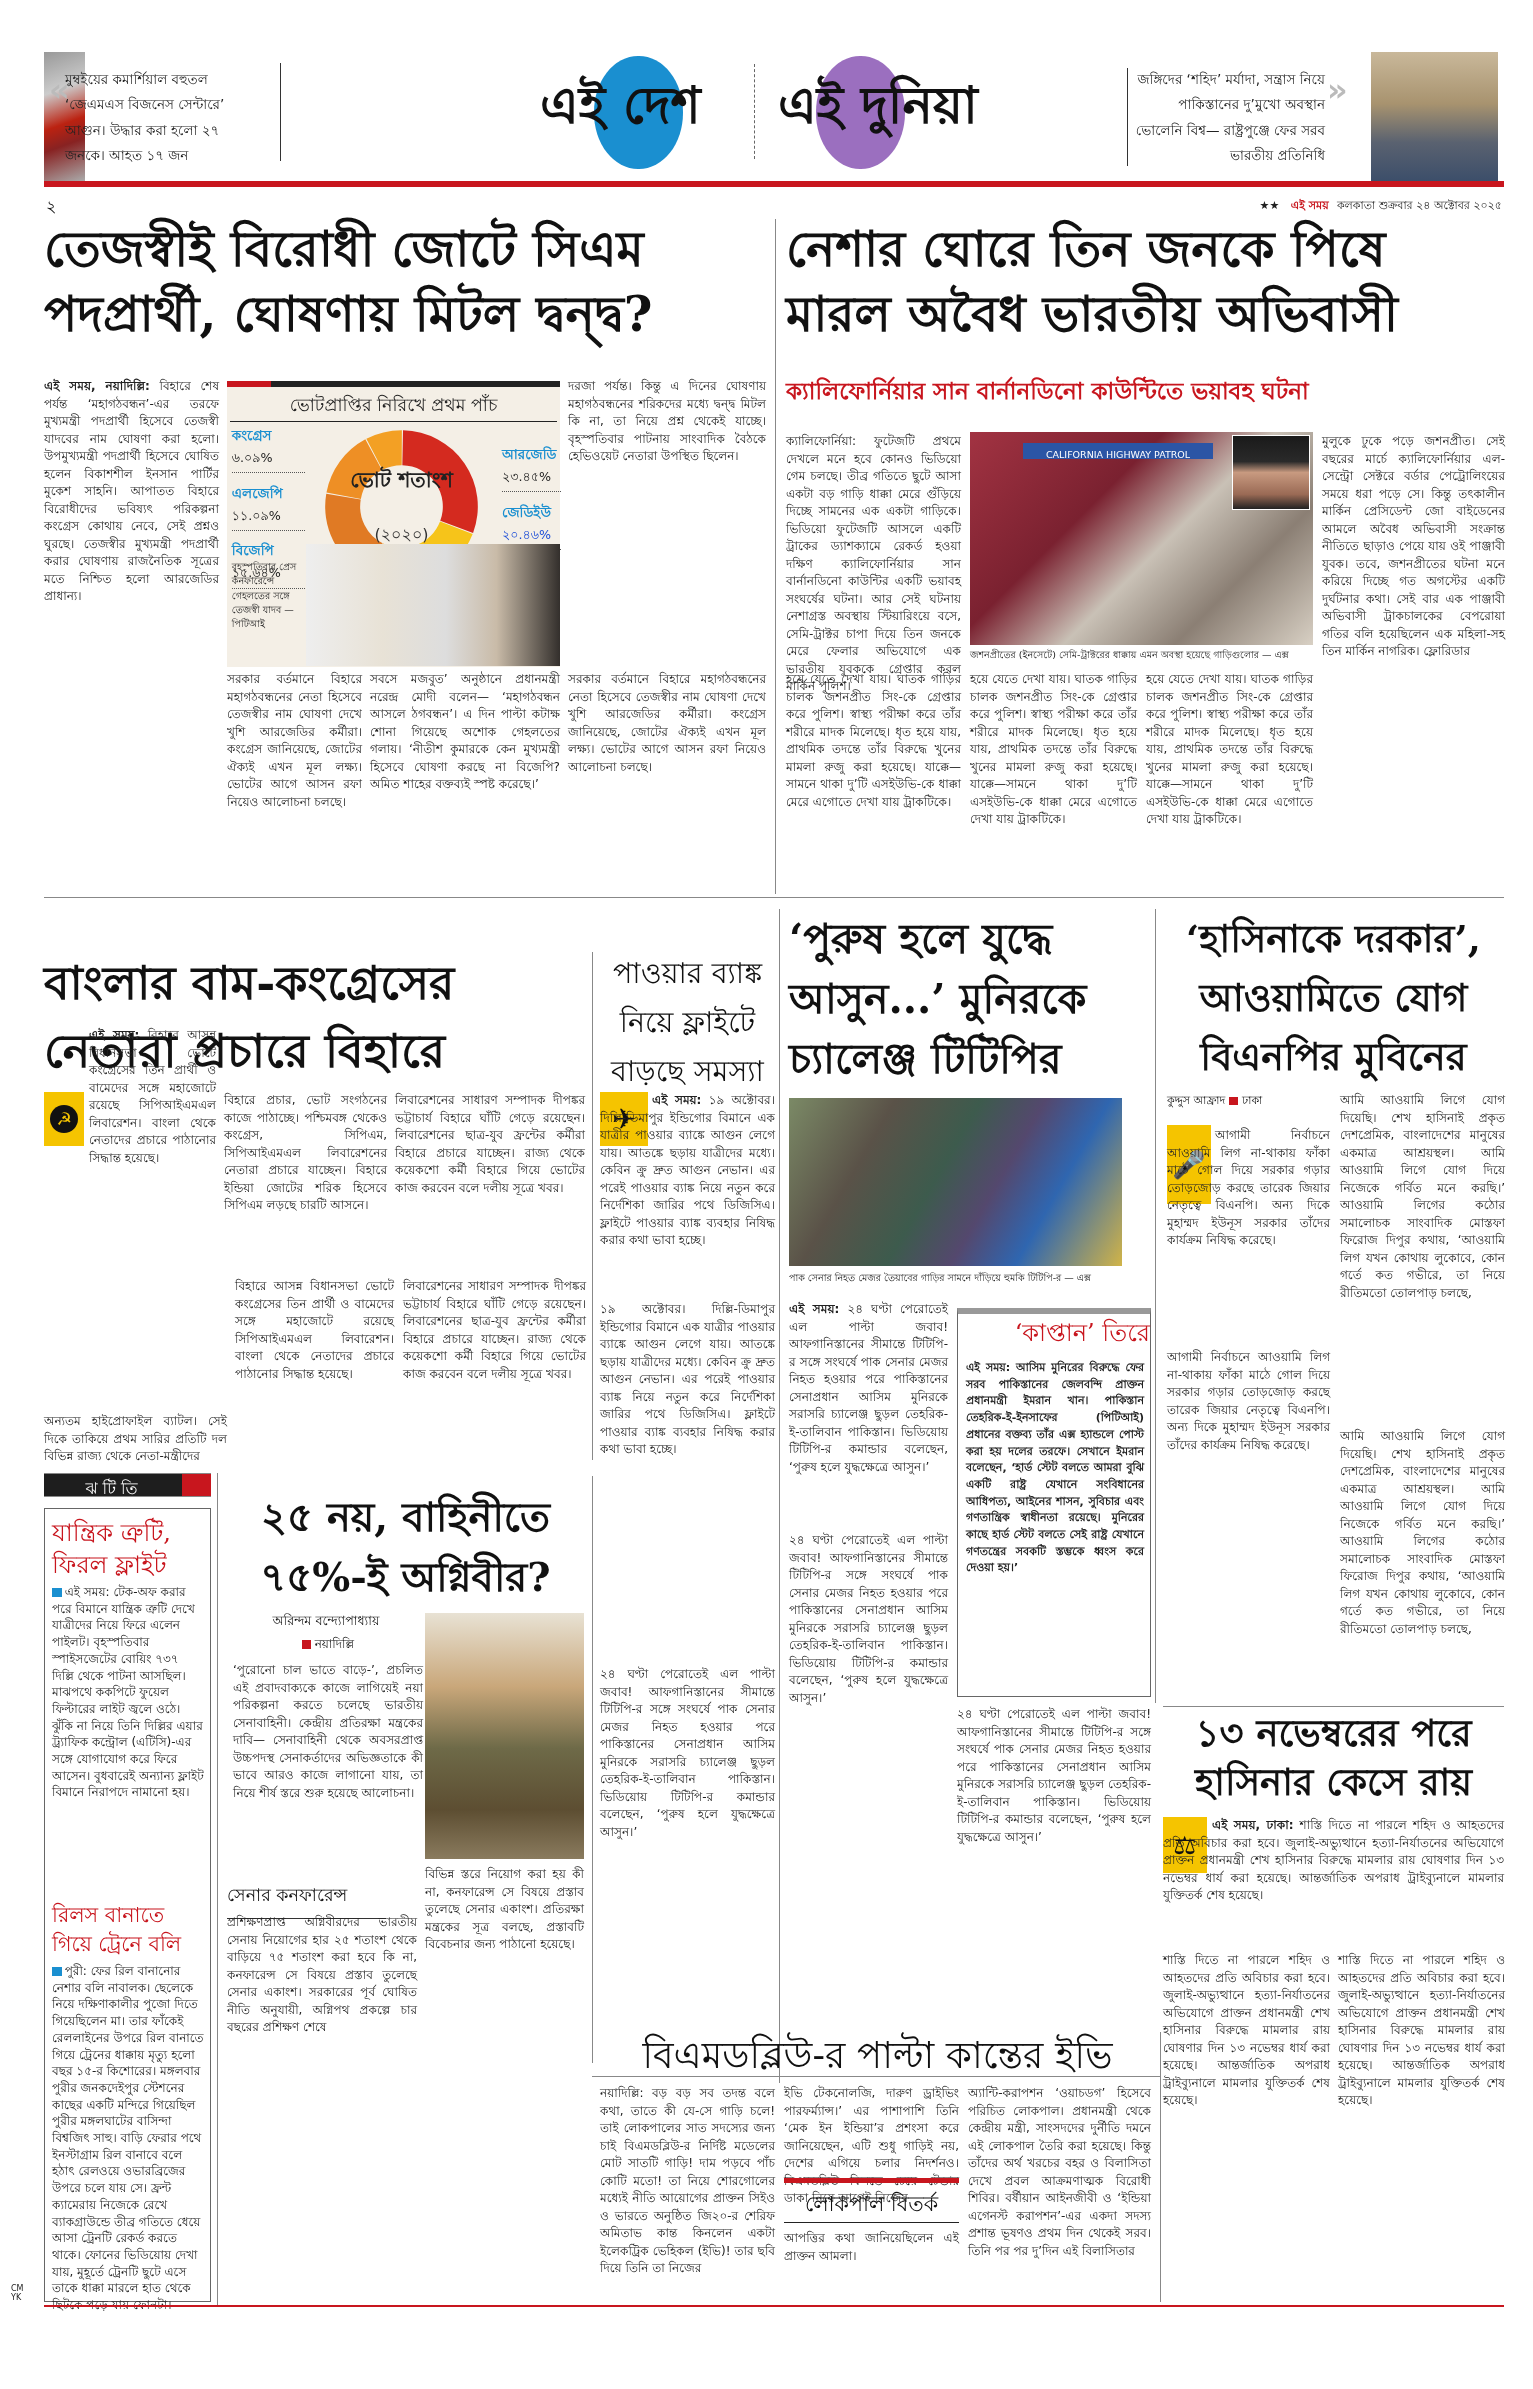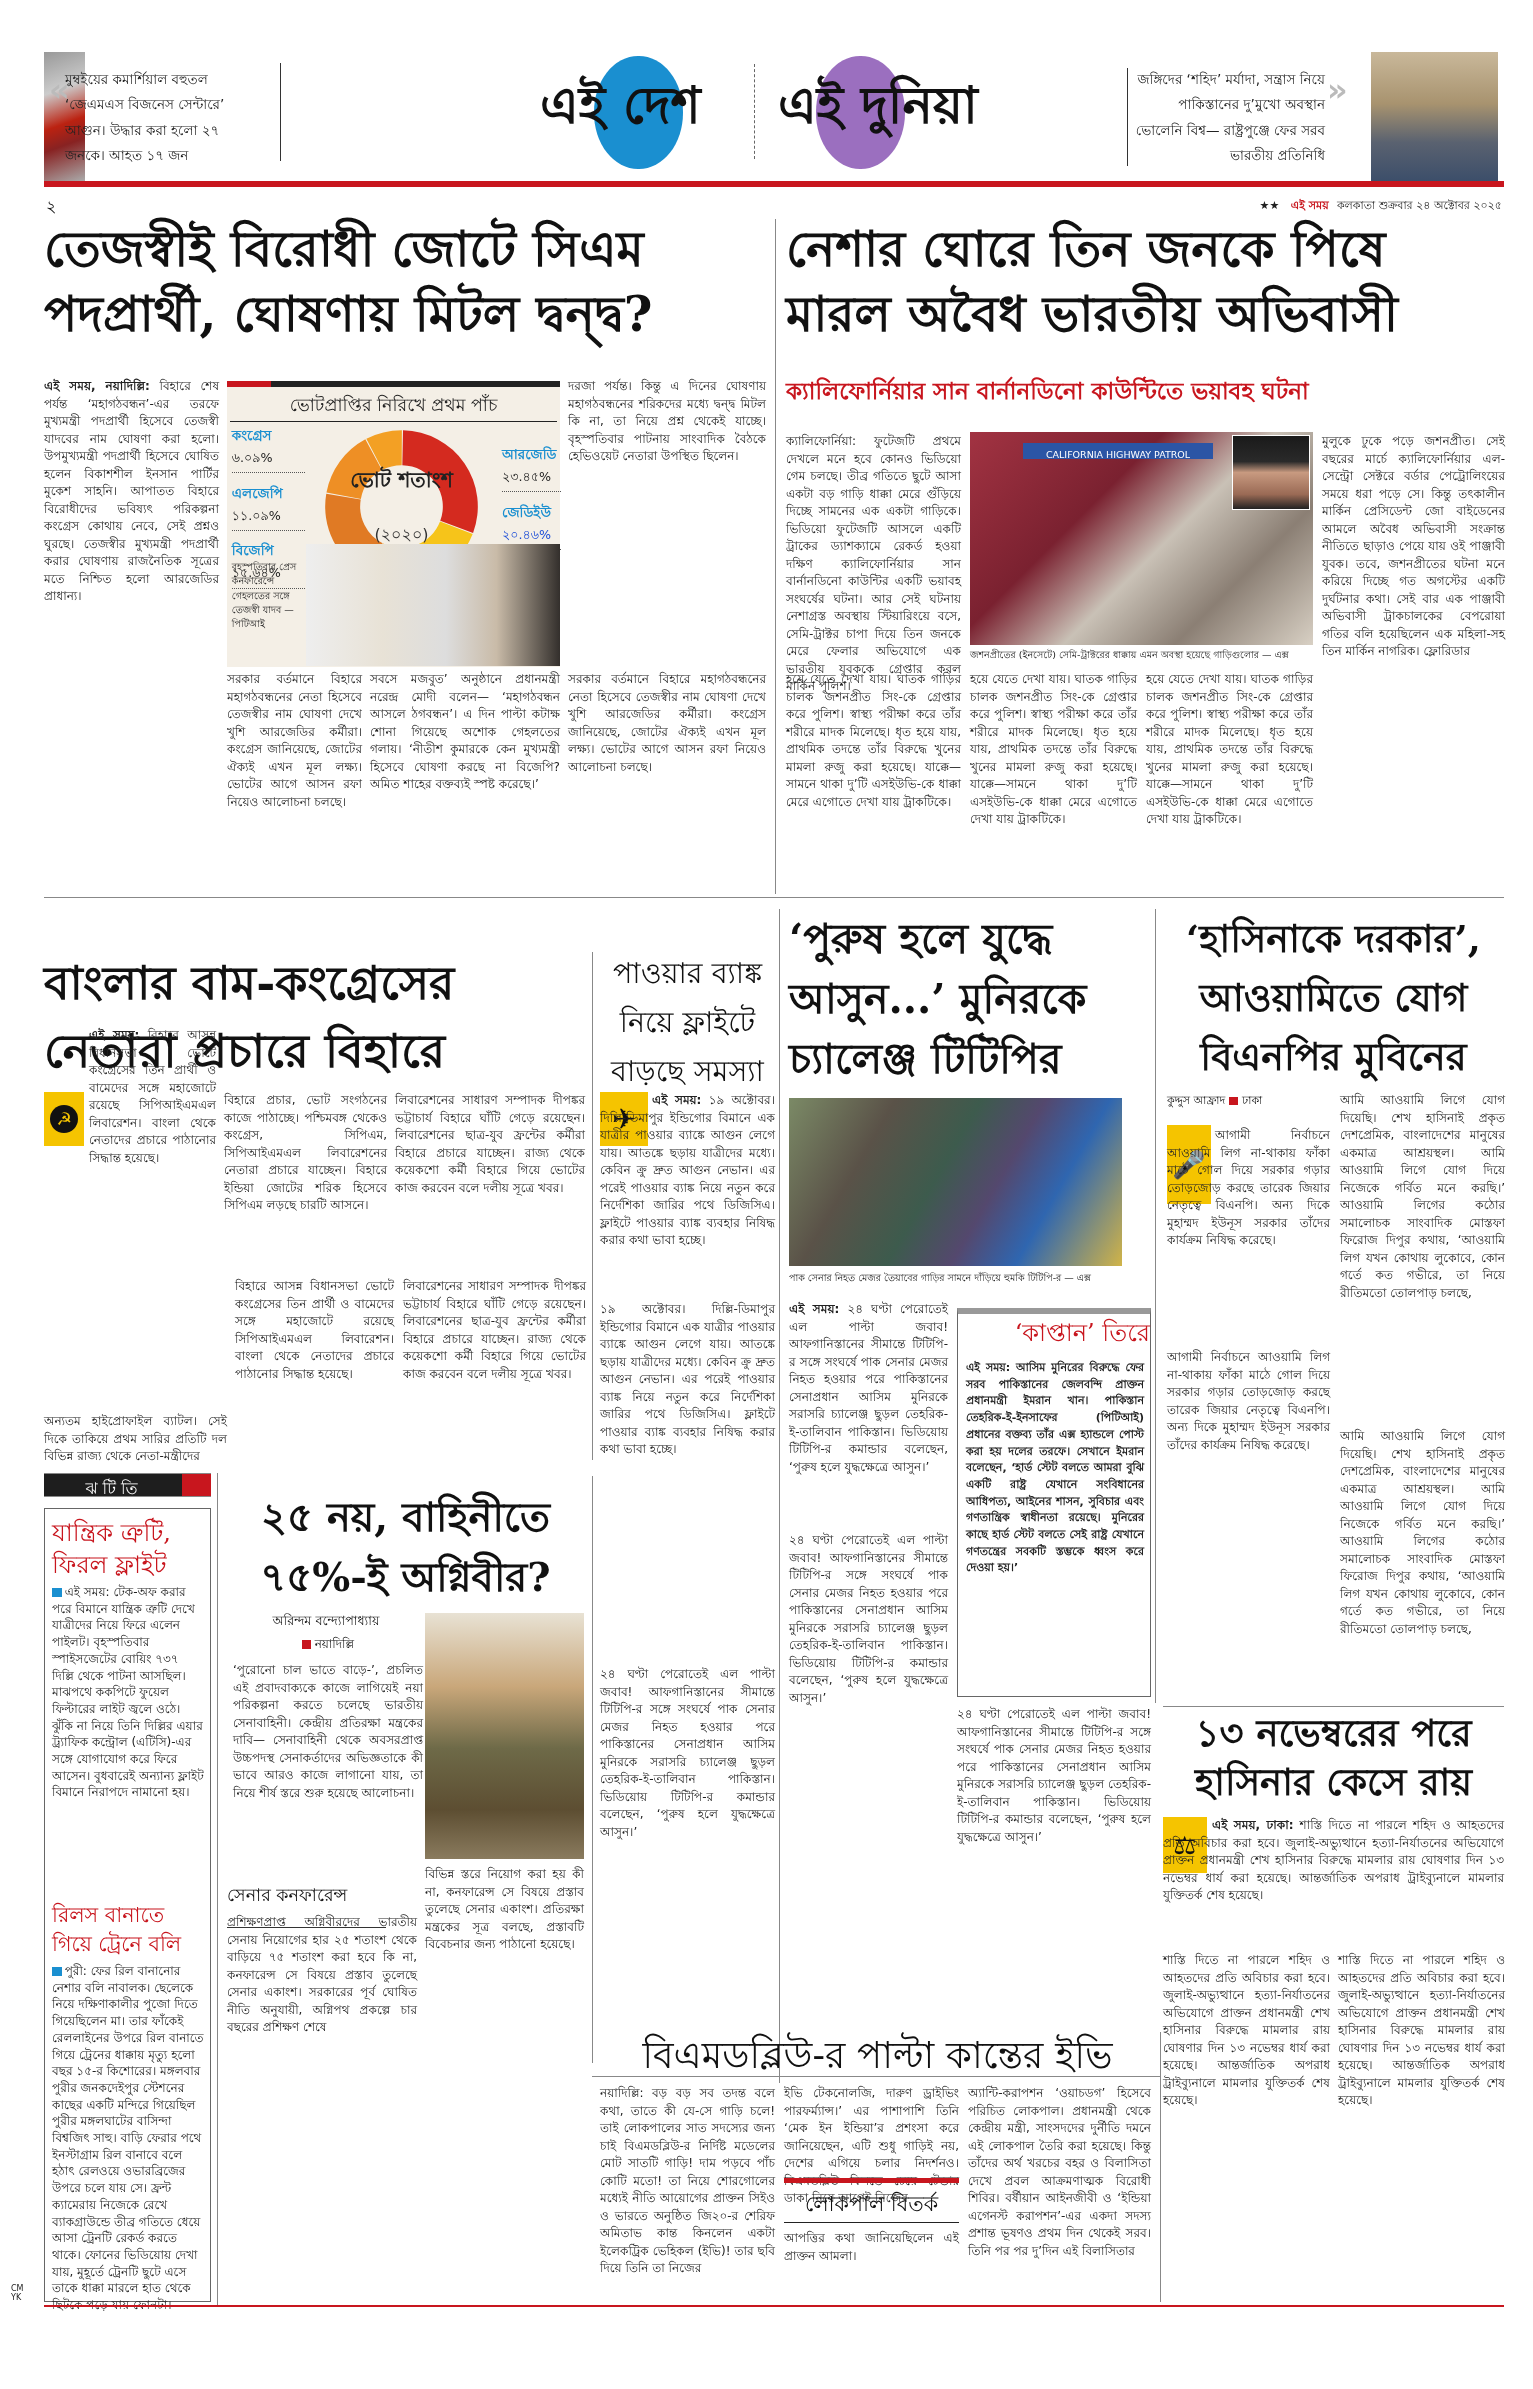--- a/index.html
+++ b/index.html
@@ -189,21 +189,21 @@
 
 <div class="rule-v" style="left:217px;top:1473px;height:833px"></div>
 
 <div class="abs hl" style="left:227px;top:1487px;width:357px;font-size:40px;line-height:60px;text-align:center">২৫ নয়, বাহিনীতে ৭৫%-ই অগ্নিবীর?</div>
 <div class="abs" style="left:227px;top:1611px;width:198px;text-align:center;font-size:12.7px">অরিন্দম বন্দ্যোপাধ্যায়</div>
 <div class="abs" style="left:227px;top:1635px;width:198px;text-align:center;font-size:12px">
   <span class="tag-red"></span><span>নয়াদিল্লি</span>
 </div>
 <div class="abs body-text" style="left:233px;top:1662px;width:190px">‘পুরোনো চাল ভাতে বাড়ে-’, প্রচলিত এই প্রবাদবাক্যকে কাজে লাগিয়েই নয়া পরিকল্পনা করতে চলেছে ভারতীয় সেনাবাহিনী। কেন্দ্রীয় প্রতিরক্ষা মন্ত্রকের দাবি— সেনাবাহিনী থেকে অবসরপ্রাপ্ত উচ্চপদস্থ সেনাকর্তাদের অভিজ্ঞতাকে কী ভাবে আরও কাজে লাগানো যায়, তা নিয়ে শীর্ষ স্তরে শুরু হয়েছে আলোচনা।</div>
 <div class="photo" style="left:425px;top:1613px;width:159px;height:246px;background:linear-gradient(180deg,#e8e2d4 0%,#c9a77a 30%,#6e6a48 55%,#5d4e32 80%,#8a7b5e 100%)"></div>
-<div class="abs serif" style="left:227px;top:1882px;width:159px;font-size:17.5px;border-bottom:0.8px solid #333;padding-bottom:16px">সেনার কনফারেন্স</div>
+<div class="abs serif" style="left:227px;top:1882px;width:159px;font-size:17.5px;border-bottom:0.8px solid #333;padding-bottom:7px">সেনার কনফারেন্স</div>
 <div class="abs body-text" style="left:227px;top:1914px;width:190px">প্রশিক্ষণপ্রাপ্ত অগ্নিবীরদের ভারতীয় সেনায় নিয়োগের হার ২৫ শতাংশ থেকে বাড়িয়ে ৭৫ শতাংশ করা হবে কি না, কনফারেন্স সে বিষয়ে প্রস্তাব তুলেছে সেনার একাংশ। সরকারের পূর্ব ঘোষিত নীতি অনুযায়ী, অগ্নিপথ প্রকল্পে চার বছরের প্রশিক্ষণ শেষে</div>
 <div class="abs body-text" style="left:425px;top:1866px;width:159px">বিভিন্ন স্তরে নিয়োগ করা হয় কী না, কনফারেন্স সে বিষয়ে প্রস্তাব তুলেছে সেনার একাংশ। প্রতিরক্ষা মন্ত্রকের সূত্র বলছে, প্রস্তাবটি বিবেচনার জন্য পাঠানো হয়েছে।</div>
 
 <div class="rule-v" style="left:592px;top:1476px;height:587px"></div>
 
 <div class="abs body-text" style="left:600px;top:1301px;width:175px">১৯ অক্টোবর। দিল্লি-ডিমাপুর ইন্ডিগোর বিমানে এক যাত্রীর পাওয়ার ব্যাঙ্কে আগুন লেগে যায়। আতঙ্কে ছড়ায় যাত্রীদের মধ্যে। কেবিন ক্রু দ্রুত আগুন নেভান। এর পরেই পাওয়ার ব্যাঙ্ক নিয়ে নতুন করে নির্দেশিকা জারির পথে ডিজিসিএ। ফ্লাইটে পাওয়ার ব্যাঙ্ক ব্যবহার নিষিদ্ধ করার কথা ভাবা হচ্ছে।</div>
 <div class="abs body-text" style="left:600px;top:1666px;width:175px">২৪ ঘণ্টা পেরোতেই এল পাল্টা জবাব! আফগানিস্তানের সীমান্তে টিটিপি-র সঙ্গে সংঘর্ষে পাক সেনার মেজর নিহত হওয়ার পরে পাকিস্তানের সেনাপ্রধান আসিম মুনিরকে সরাসরি চ্যালেঞ্জ ছুড়ল তেহরিক-ই-তালিবান পাকিস্তান। ভিডিয়োয় টিটিপি-র কমান্ডার বলেছেন, ‘পুরুষ হলে যুদ্ধক্ষেত্রে আসুন।’</div>
 
 <div class="rule-h" style="left:1163px;top:1706px;width:341px"></div>
 <div class="abs hl" style="left:1163px;top:1709px;width:341px;font-size:37px;line-height:49px;text-align:center">১৩ নভেম্বরের পরে হাসিনার কেসে রায়</div>

